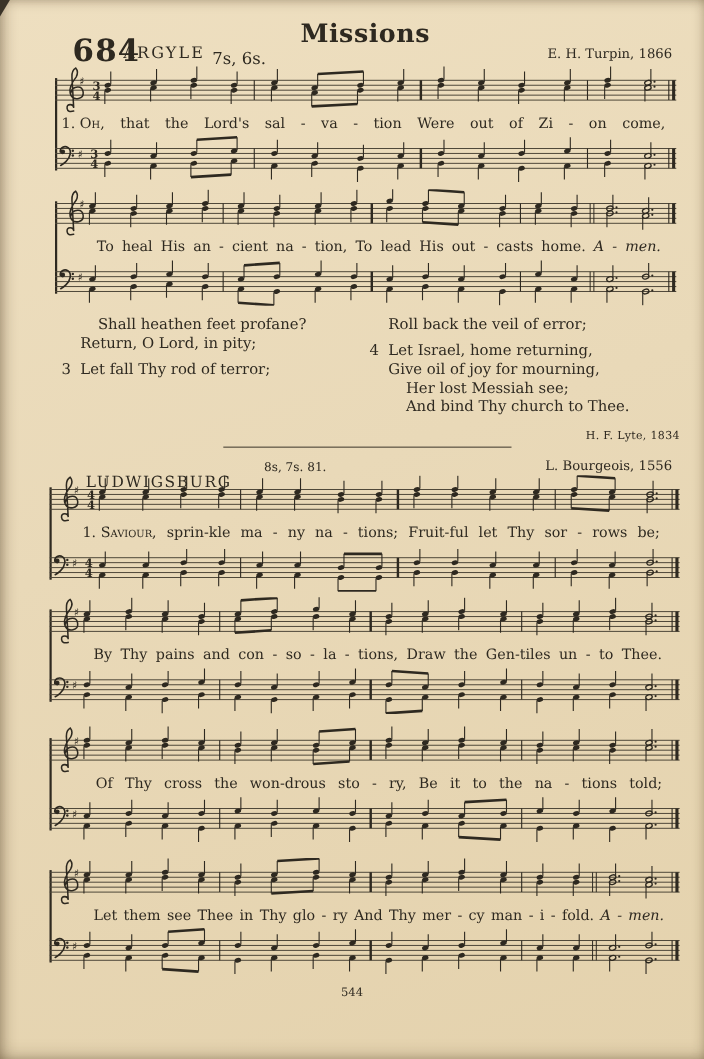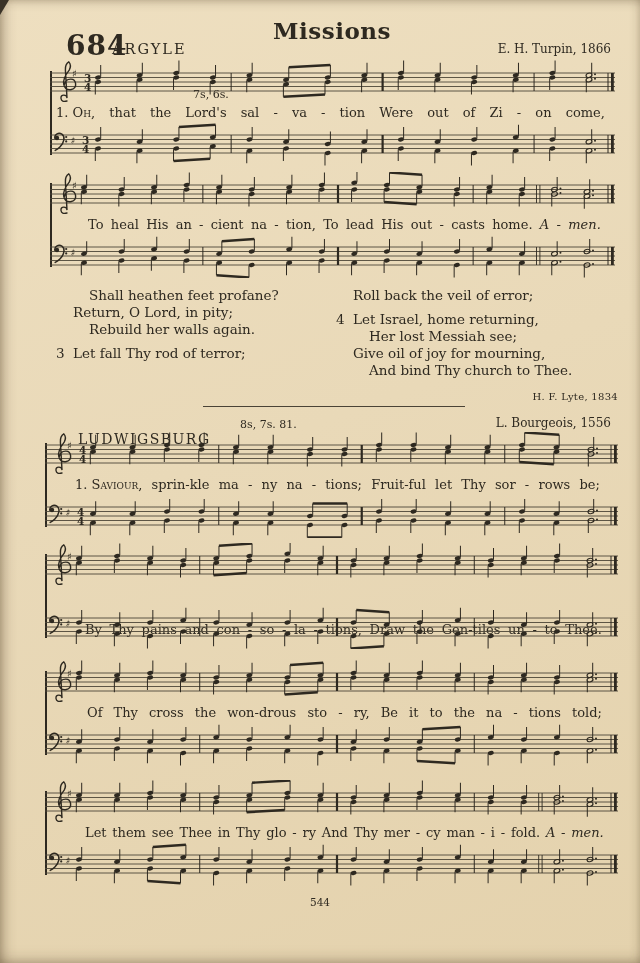--- a/index.html
+++ b/index.html
@@ -14,21 +14,21 @@
                inset -7px 0 12px -8px rgba(70,52,28,.30),
                inset 0 8px 12px -8px rgba(70,52,28,.30),
                inset 0 -10px 16px -10px rgba(70,52,28,.40);
   }
   .corner-chip{position:absolute;top:0;left:0;width:0;height:0;
     border-left:9px solid #3a3328;border-bottom:15px solid transparent;z-index:5;}
   .title{position:absolute;top:5px;left:0;width:100%;text-align:center;margin:12px;
     font-size:23px;font-weight:bold;letter-spacing:.5px;}
   .hnum{position:absolute;top:29px;left:46px;font-size:28px;font-weight:bold;letter-spacing:1px;margin-left:20px;}
   .tune1{position:absolute;top:41px;left:112px;font-size:14.5px;letter-spacing:2px;}
-  .meter1{position:absolute;top:44px;left:193px;font-size:11px;margin-top:44px;}
+  .meter1{position:absolute;top:44px;left:193px;font-size:15px;}
   .comp1{position:absolute;top:42px;right:29px;font-size:12px;}
   .tune2{position:absolute;top:431px;left:78px;font-size:14px;letter-spacing:1.5px;text-align:right;}
   .meter2{position:absolute;top:418px;left:240px;font-size:11px;}
   .comp2{position:absolute;top:416px;right:29px;font-size:12px;}
 
   .system{position:absolute;height:106px;}
   .sysA1{top:60px;left:50px;width:565px;}
   .sysA2{top:172px;left:50px;width:565px;}
   .sysL1{top:432px;left:45px;width:573px;}
   .sysL2{top:543px;left:45px;width:573px;}
@@ -443,28 +443,27 @@
         <line x1="534.3" y1="31.8" x2="534.3" y2="43.5" stroke="#2e2920" stroke-width="1"></line>
         <line x1="171.83333333333331" y1="7.25" x2="204.36666666666665" y2="5" stroke="#2e2920" stroke-width="2.4"></line>
         <line x1="166.43333333333334" y1="41.25" x2="198.96666666666667" y2="43.5" stroke="#2e2920" stroke-width="2.4"></line>
       </svg>
     </div>
 
   <section class="verses">
     <div class="vcol vleft">
         <div class="vline indent">Shall heathen feet profane?</div>
         <div class="vline flush">Return, O Lord, in pity;</div>
-        <div class="vline indent">Rebuild her walls again.</div>
         <div class="vline  vstart"><span class="vn">3</span>Let fall Thy rod of terror;</div>
       </div>
     <div class="vcol vright">
         <div class="vline flush">Roll back the veil of error;</div>
         <div class="vline  vstart"><span class="vn">4</span>Let Israel, home returning,</div>
+        <div class="vline flush">Give oil of joy for mourning,</div>
         <div class="vline indent">Her lost Messiah see;</div>
-        <div class="vline flush">Give oil of joy for mourning,</div>
         <div class="vline indent">And bind Thy church to Thee.</div>
       </div>
   </section>
   <div class="vauthor">H. F. Lyte, 1834</div>
 
   <div class="divider"></div>
 
   <span class="tune2">LUDWIGSBURG</span>
   <span class="meter2">8s, 7s. 81.</span>
   <span class="comp2">L. Bourgeois, 1556</span>
@@ -729,21 +728,21 @@
         <line x1="509.2333333333334" y1="18.3" x2="509.2333333333334" y2="30" stroke="#2e2920" stroke-width="1"></line>
         <ellipse cx="545" cy="17.5" rx="3" ry="2.1" transform="rotate(-16 545 17.5)" fill="none" stroke="#2e2920" stroke-width="1.2"></ellipse>
         <circle cx="551" cy="16.5" r="1" fill="#2e2920"></circle>
         <line x1="547.7" y1="16.7" x2="547.7" y2="5" stroke="#2e2920" stroke-width="1"></line>
         <ellipse cx="545" cy="22" rx="3" ry="2.1" transform="rotate(-16 545 22)" fill="none" stroke="#2e2920" stroke-width="1.2"></ellipse>
         <circle cx="551" cy="21" r="1" fill="#2e2920"></circle>
         <line x1="542.3" y1="22.8" x2="542.3" y2="34.5" stroke="#2e2920" stroke-width="1"></line>
         <line x1="173.96666666666667" y1="2.75" x2="207.03333333333333" y2="0.5" stroke="#2e2920" stroke-width="2.4"></line>
         <line x1="168.5666666666667" y1="32.25" x2="201.63333333333335" y2="30" stroke="#2e2920" stroke-width="2.4"></line>
       </svg>
-      <div class="lyrics" style="padding-left: 40px; padding-right: 16px; margin-top: 34px;">
+      <div class="lyrics" style="padding-left: 40px; padding-right: 16px;">
         <span>By</span>
         <span>Thy</span>
         <span>pains</span>
         <span>and</span>
         <span>con</span>
         <span>-</span>
         <span>so</span>
         <span>-</span>
         <span>la</span>
         <span>-</span>

